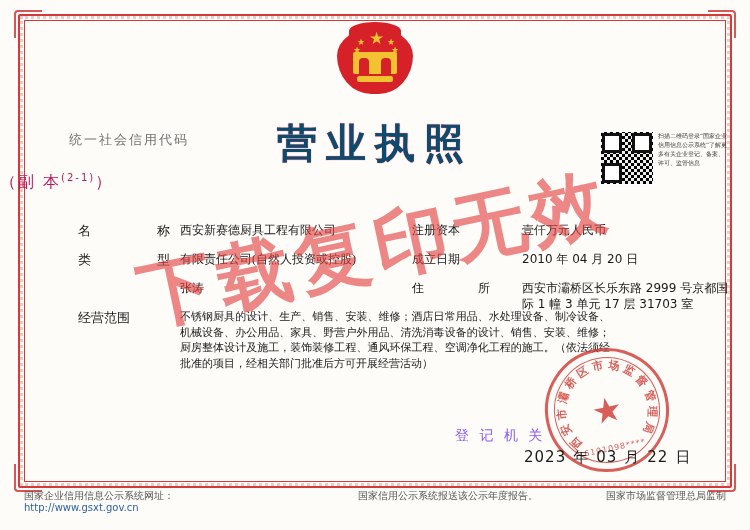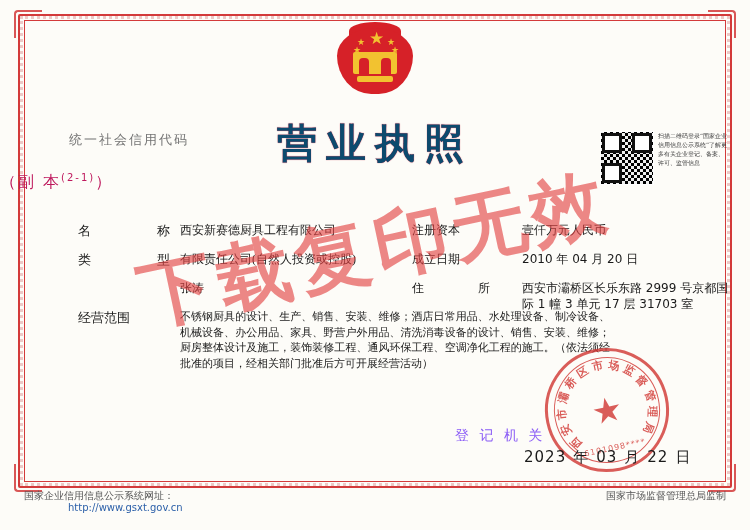--- a/index.html
+++ b/index.html
@@ -187,21 +187,21 @@
     letter-spacing:6px;white-space:nowrap;
     pointer-events:none;
   }
 
   
   .footer{
     position:absolute;left:0;right:0;bottom:6px;height:34px;
     font-size:10px;color:#555;
   }
   .f-left{position:absolute;left:24px;top:0;line-height:12px;}
-  .f-left a{color:#2b5fa8;text-decoration:none;margin-left:44px;}
+  .f-left a{color:#2b5fa8;text-decoration:none;}
   .f-mid{position:absolute;left:358px;top:0;line-height:12px;}
   .f-right{position:absolute;right:24px;top:0;line-height:12px;text-align:right;}
 </style>
 </head>
 <body>
 
 <div class="page">
 
   <div class="border-outer"></div>
   <div class="border-pattern"></div>
@@ -296,19 +296,20 @@
   </div>
 
   <div class="watermark">下载复印无效</div>
 
   <div class="footer">
     <div class="f-left">
       <div>国家企业信用信息公示系统网址：</div>
       <div><a href="#">http://www.gsxt.gov.cn</a></div>
     </div>
     <div class="f-mid">
+      <div>国家信用公示系统报送该公示年度报告。</div>
     </div>
     <div class="f-right">
       <div>国家市场监督管理总局监制</div>
     </div>
   </div>
 
 </div>
 
 </body></html>

